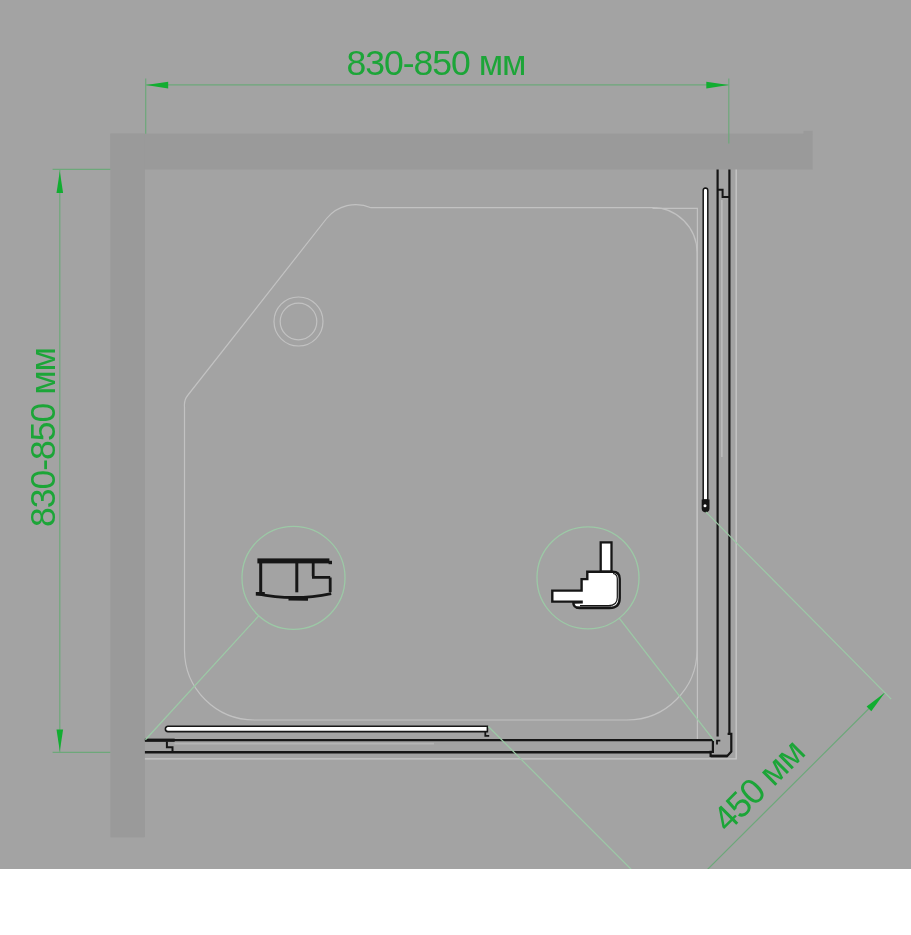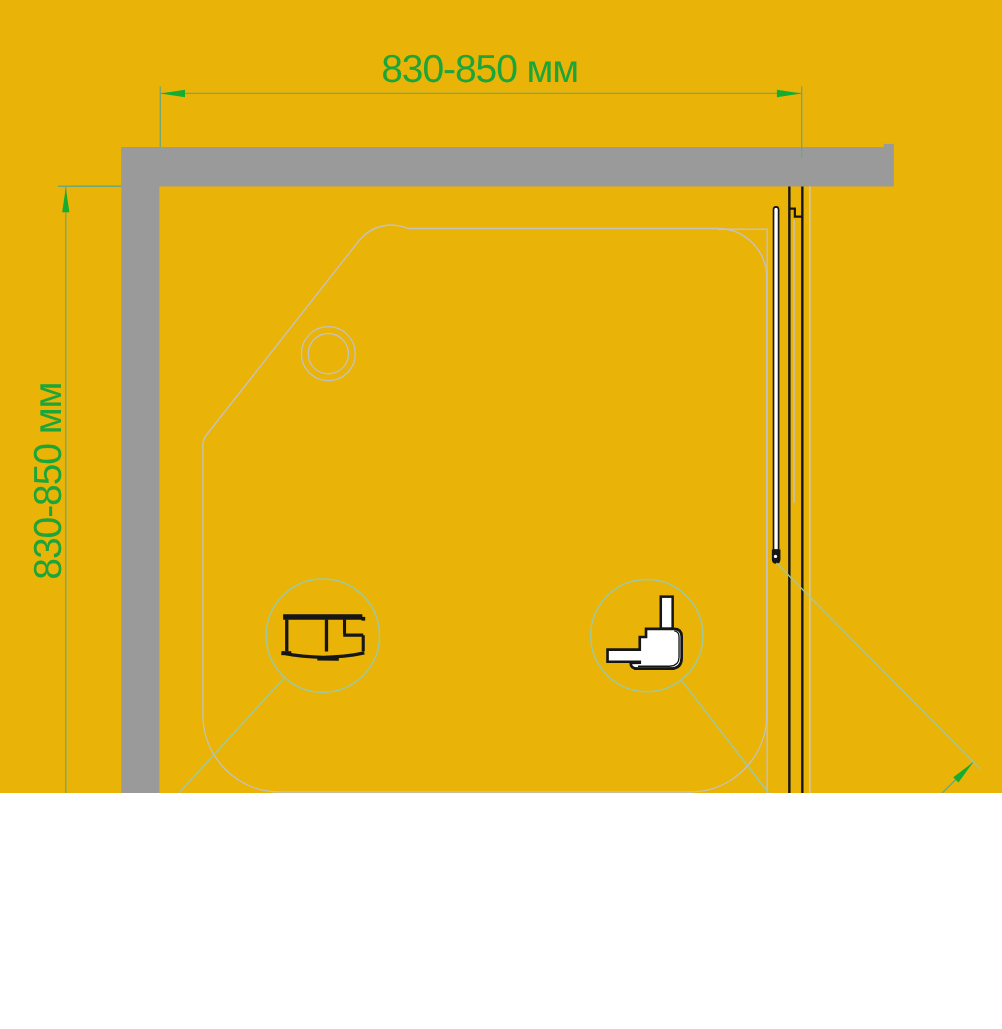--- a/index.html
+++ b/index.html
@@ -1,16 +1,16 @@
 <!DOCTYPE html>
 <html><head>
 <meta charset="utf-8">
 <style>
   html,body{margin:0;padding:0;background:#ffffff;}
-  .wrap{position:relative;width:911px;height:721px;background:#eab308;overflow:hidden;}
+  .wrap{position:relative;width:911px;height:869px;background:#a3a3a3;overflow:hidden;}
   svg{position:absolute;left:0;top:0;}
   text{font-family:"Liberation Sans", sans-serif;fill:#1ca538;}
 </style>
 </head>
 <body>
 <div class="wrap">
 <svg width="911" height="935" viewBox="0 0 911 935">
 
 <rect x="110.3" y="133.7" width="702.3" height="35.8" fill="#9a9a9a"></rect>
 

